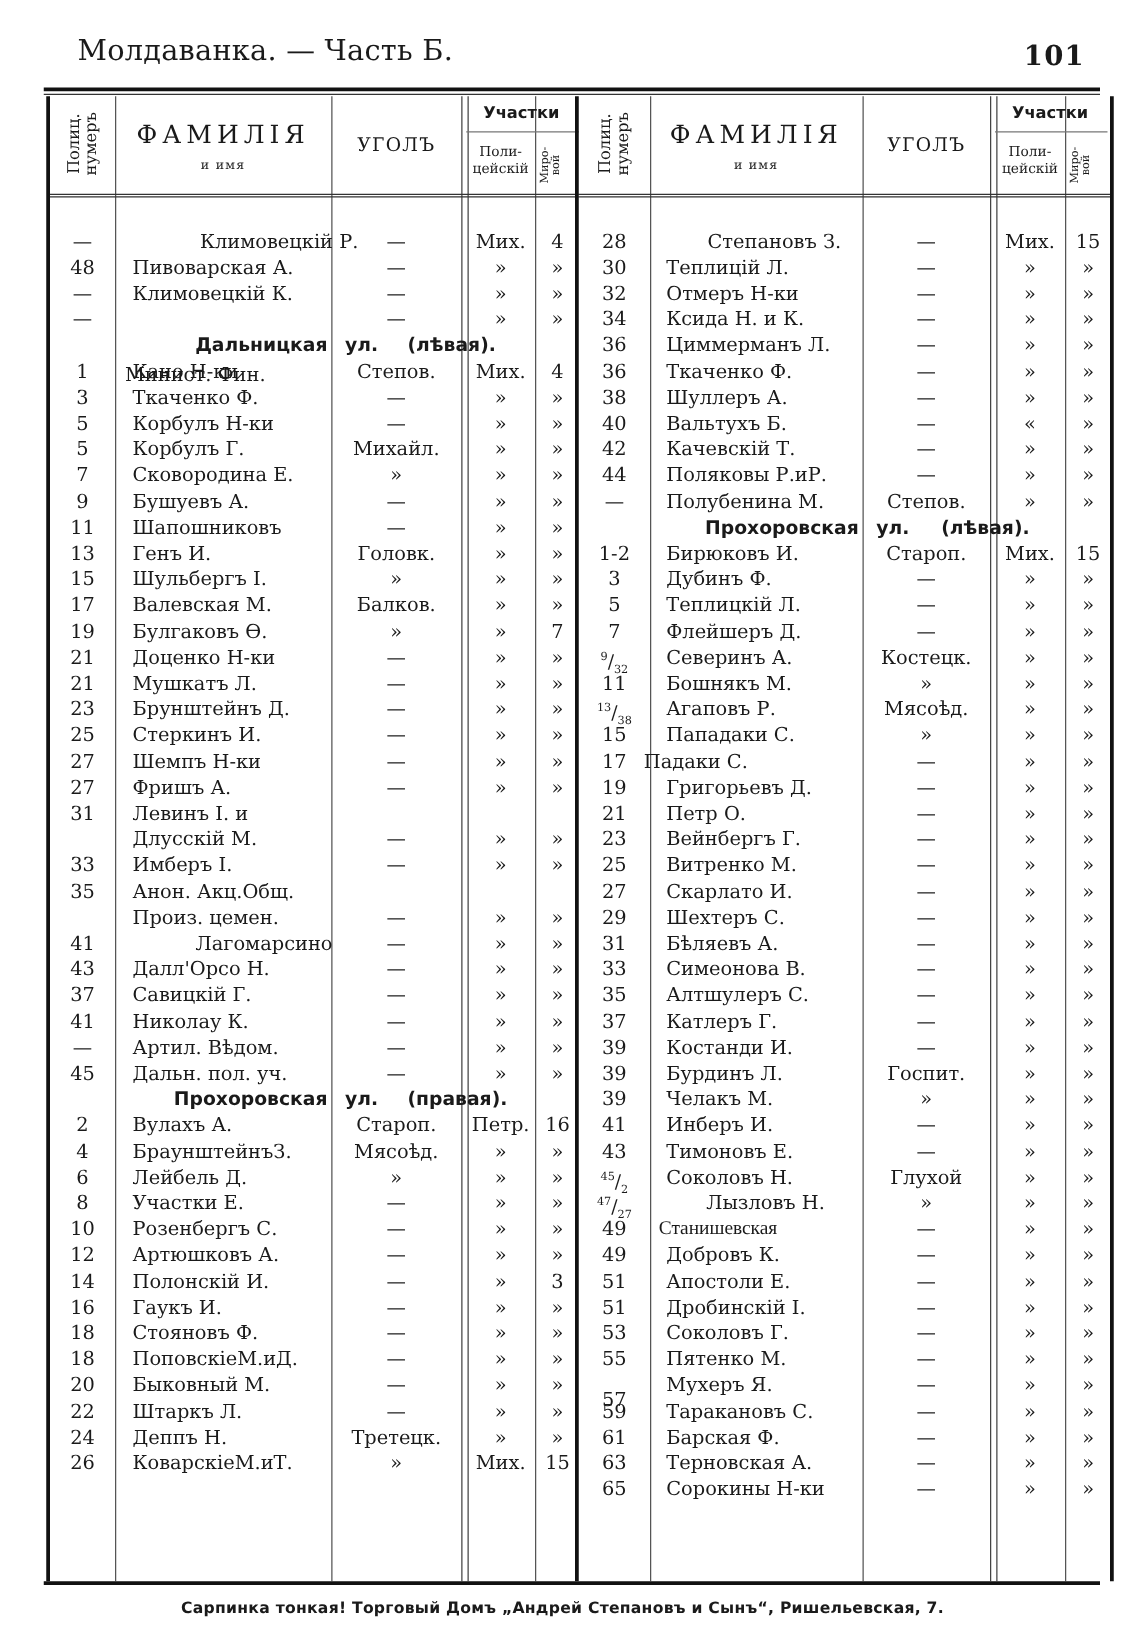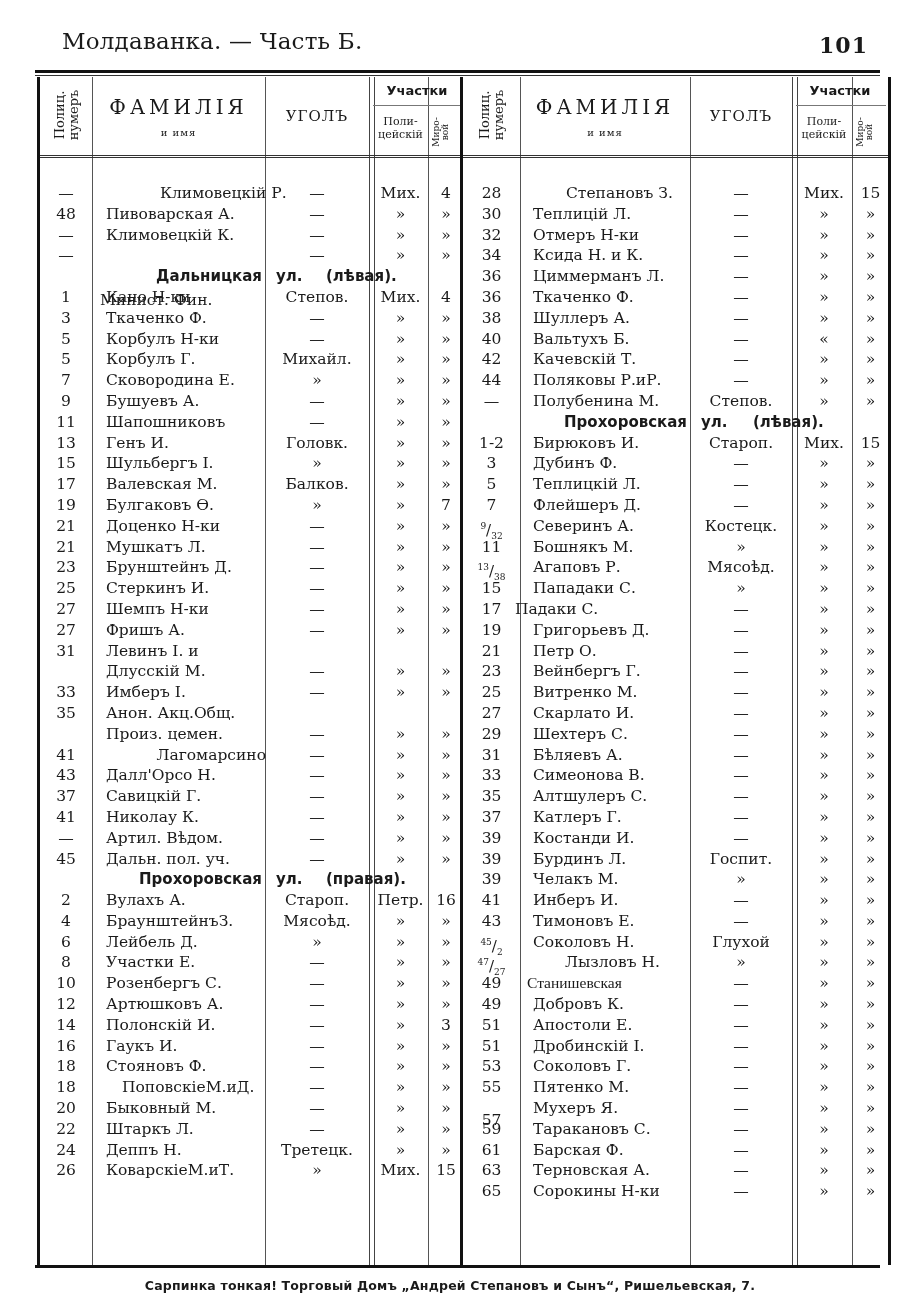--- a/index.html
+++ b/index.html
@@ -361,21 +361,21 @@
       </div>
       <div class="row">
         <span class="c num" style="left: 0px; width: 52px;">18</span>
         <span class="c name" style="left: 66px; width: 160px;">Стояновъ Ф.</span>
         <span class="c ctr" style="left: 225px; width: 104px;">—</span>
         <span class="c ctr" style="left: 333px; width: 55px;">»</span>
         <span class="c ctr" style="left: 389px; width: 34px;">»</span>
       </div>
       <div class="row">
         <span class="c num" style="left: 0px; width: 52px;">18</span>
-        <span class="c name" style="left: 82px; width: 160px;">ПоповскіеМ.иД.</span>
+        <span class="c name" style="left: 66px; width: 160px;">ПоповскіеМ.иД.</span>
         <span class="c ctr" style="left: 225px; width: 104px;">—</span>
         <span class="c ctr" style="left: 333px; width: 55px;">»</span>
         <span class="c ctr" style="left: 389px; width: 34px;">»</span>
       </div>
       <div class="row">
         <span class="c num" style="left: 0px; width: 52px;">20</span>
         <span class="c name" style="left: 66px; width: 160px;">Быковный М.</span>
         <span class="c ctr" style="left: 225px; width: 104px;">—</span>
         <span class="c ctr" style="left: 333px; width: 55px;">»</span>
         <span class="c ctr" style="left: 389px; width: 34px;">»</span>

